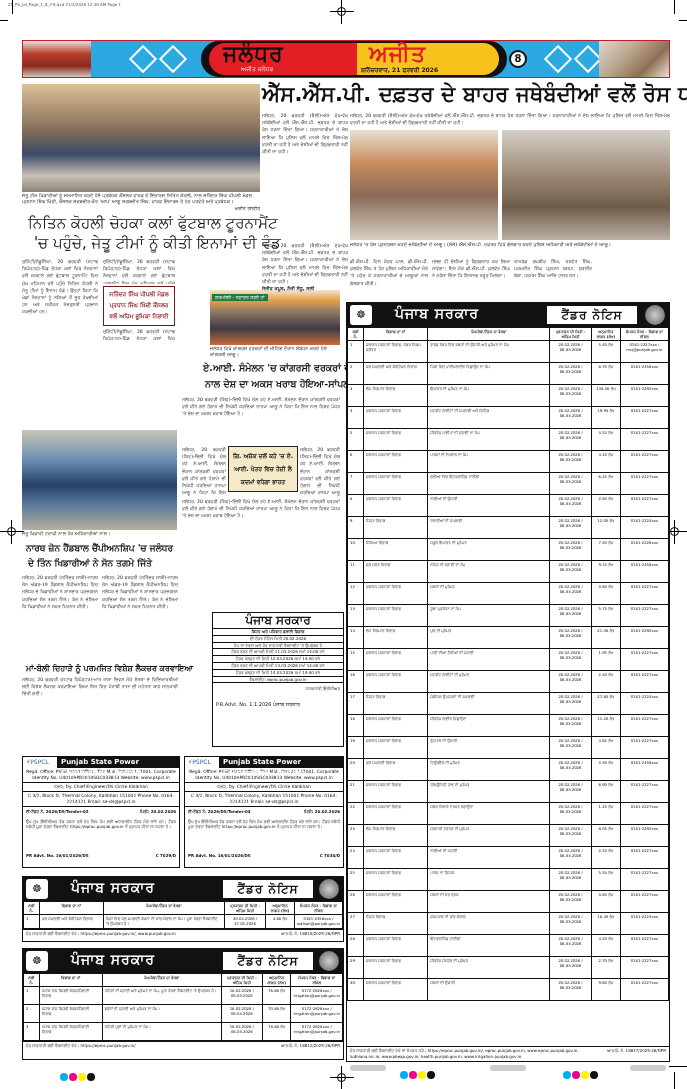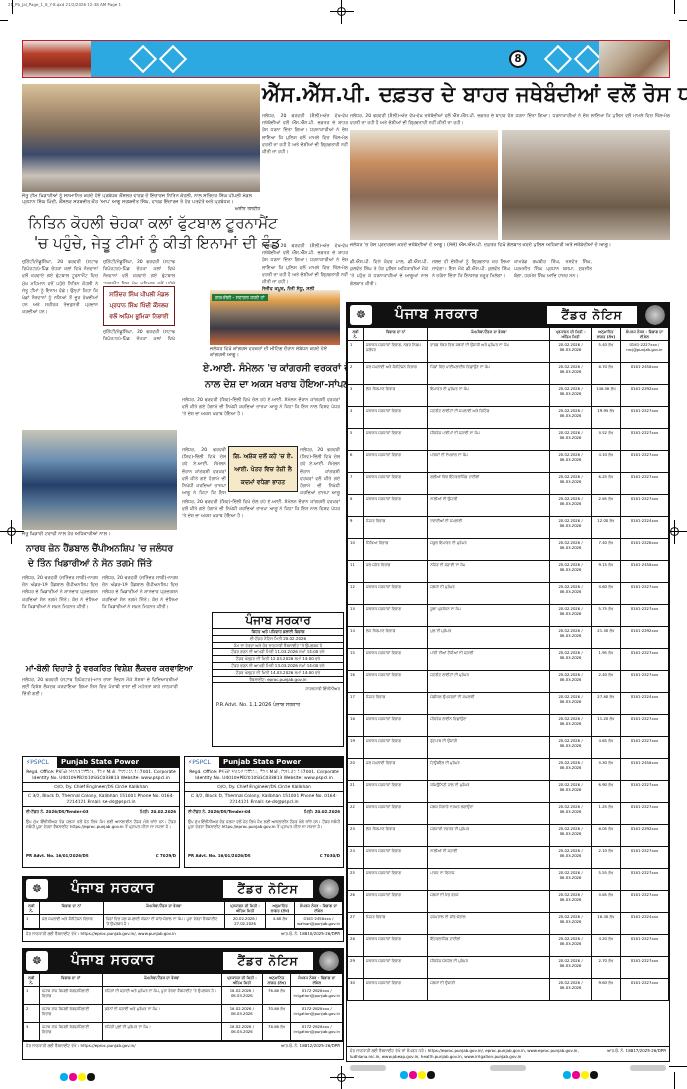--- a/index.html
+++ b/index.html
@@ -87,20 +87,28 @@
 <div class="abs croph" style="left:0;top:20px;width:8px;"></div>
 <div class="abs cropv" style="left:674px;top:0;height:14px;"></div>
 <div class="abs croph" style="left:679px;top:20px;width:8px;"></div>
 <div class="abs croph" style="left:669px;top:1066px;width:18px;"></div>
 <div class="abs cropv" style="left:674px;top:1072px;height:17px;"></div>
 
 <div class="abs masthead">
   <div class="abs mh-photo-l"></div>
   <div class="abs mh-diamond" style="left:110px;"></div>
   <div class="abs mh-diamond" style="left:140px;"></div>
+  <div class="abs mh-pill">
+    <div class="abs mh-red"></div>
+    <div class="abs mh-yellow"></div>
+    <div class="abs mh-title1">ਜਲੰਧਰ</div>
+    <div class="abs mh-title2">ਅਜੀਤ</div>
+    <div class="abs mh-sub">ਅਜੀਤ ਜਲੰਧਰ</div>
+    <div class="abs mh-date">ਸ਼ਨਿੱਚਰਵਾਰ, 21 ਫਰਵਰੀ 2026</div>
+  </div>
   <div class="abs mh-page">8</div>
   <div class="abs mh-diamond" style="left:525px;"></div>
   <div class="abs mh-diamond" style="left:555px;"></div>
   <div class="abs mh-photo-r"></div>
 </div>
 
 <div class="abs photo ph-crowd" style="left:22px;top:84px;width:238px;height:108px;"></div>
 <div class="abs caption" style="left:22px;top:193px;width:238px;height:13px;overflow:hidden;">ਜੇਤੂ ਟੀਮ ਖਿਡਾਰੀਆਂ ਨੂੰ ਸਨਮਾਨਿਤ ਕਰਦੇ ਹੋਏ ਪ੍ਰਬੰਧਕ ਕੌਂਸਲਰ ਵਾਰਡ ਦੇ ਇੰਚਾਰਜ ਨਿਤਿਨ ਕੋਹਲੀ, ਨਾਲ ਸਤਿੰਦਰ ਸਿੰਘ ਪੀਪਲੀ ਮੰਡਲ ਪ੍ਰਧਾਨ ਸਿੰਘ ਖਿੰਦੀ, ਕੌਂਸਲਰ ਸਰਬਜੀਤ ਕੌਰ 'ਆਪ' ਆਗੂ ਸਰਬਜੀਤ ਸਿੰਘ, ਵਾਰਡ ਇੰਚਾਰਜ ਤੇ ਹੋਰ ਪਤਵੰਤੇ ਅਤੇ ਪ੍ਰਬੰਧਕ।</div>
 <div class="abs caption credit" style="left:200px;top:206px;width:60px;">ਅਜੀਤ ਤਸਵੀਰ</div>
 <div class="abs head-l" style="left:28px;top:214px;">ਨਿਤਿਨ ਕੋਹਲੀ ਚੋਹਕਾ ਕਲਾਂ ਫੁੱਟਬਾਲ ਟੂਰਨਾਮੈਂਟ</div>
@@ -123,21 +131,21 @@
 <div class="abs body-text" style="left:300px;top:446px;width:40px;height:50px;">ਜਲੰਧਰ, 20 ਫਰਵਰੀ (ਸ਼ਿਵ)-ਦਿੱਲੀ ਵਿਖੇ ਚੱਲ ਰਹੇ ਏ.ਆਈ. ਸੰਮੇਲਨ ਦੌਰਾਨ ਕਾਂਗਰਸੀ ਵਰਕਰਾਂ ਵਲੋਂ ਕੀਤੇ ਗਏ ਹੰਗਾਮੇ ਦੀ ਨਿਖੇਧੀ ਕਰਦਿਆਂ ਭਾਜਪਾ ਆਗੂ ਨੇ ਕਿਹਾ ਕਿ ਇਸ ਨਾਲ ਵਿਸ਼ਵ ਪੱਧਰ 'ਤੇ ਦੇਸ਼ ਦਾ ਅਕਸ ਖਰਾਬ ਹੋਇਆ ਹੈ।</div>
 <div class="abs body-text" style="left:182px;top:498px;width:158px;height:110px;">ਜਲੰਧਰ, 20 ਫਰਵਰੀ (ਸ਼ਿਵ)-ਦਿੱਲੀ ਵਿਖੇ ਚੱਲ ਰਹੇ ਏ.ਆਈ. ਸੰਮੇਲਨ ਦੌਰਾਨ ਕਾਂਗਰਸੀ ਵਰਕਰਾਂ ਵਲੋਂ ਕੀਤੇ ਗਏ ਹੰਗਾਮੇ ਦੀ ਨਿਖੇਧੀ ਕਰਦਿਆਂ ਭਾਜਪਾ ਆਗੂ ਨੇ ਕਿਹਾ ਕਿ ਇਸ ਨਾਲ ਵਿਸ਼ਵ ਪੱਧਰ 'ਤੇ ਦੇਸ਼ ਦਾ ਅਕਸ ਖਰਾਬ ਹੋਇਆ ਹੈ।</div>
 
 <div class="abs photo ph-team" style="left:22px;top:430px;width:155px;height:100px;"></div>
 <div class="abs caption" style="left:22px;top:531px;width:155px;white-space:nowrap;overflow:hidden;">ਜੇਤੂ ਖਿਡਾਰੀ ਟਰਾਫੀ ਨਾਲ ਹੋਰ ਅਧਿਕਾਰੀਆਂ ਨਾਲ।</div>
 <div class="abs head-s" style="left:26px;top:542px;">ਨਾਰਥ ਜ਼ੋਨ ਹੈਂਡਬਾਲ ਚੈਂਪੀਅਨਸ਼ਿਪ 'ਚ ਜਲੰਧਰ</div>
 <div class="abs head-s" style="left:28px;top:557px;">ਦੇ ਤਿੰਨ ਖਿਡਾਰੀਆਂ ਨੇ ਸੋਨ ਤਗਮੇ ਜਿੱਤੇ</div>
 <div class="abs body-text" style="left:22px;top:574px;width:76px;height:78px;">ਜਲੰਧਰ, 20 ਫਰਵਰੀ (ਜਤਿੰਦਰ ਸਾਬੀ)-ਨਾਰਥ ਜ਼ੋਨ ਅੰਡਰ-19 ਹੈਂਡਬਾਲ ਚੈਂਪੀਅਨਸ਼ਿਪ ਵਿਚ ਜਲੰਧਰ ਦੇ ਖਿਡਾਰੀਆਂ ਨੇ ਸ਼ਾਨਦਾਰ ਪ੍ਰਦਰਸ਼ਨ ਕਰਦਿਆਂ ਸੋਨ ਤਗਮੇ ਜਿੱਤੇ। ਕੋਚ ਨੇ ਦੱਸਿਆ ਕਿ ਖਿਡਾਰੀਆਂ ਨੇ ਸਖ਼ਤ ਮਿਹਨਤ ਕੀਤੀ।</div>
 <div class="abs body-text" style="left:102px;top:574px;width:76px;height:78px;">ਜਲੰਧਰ, 20 ਫਰਵਰੀ (ਜਤਿੰਦਰ ਸਾਬੀ)-ਨਾਰਥ ਜ਼ੋਨ ਅੰਡਰ-19 ਹੈਂਡਬਾਲ ਚੈਂਪੀਅਨਸ਼ਿਪ ਵਿਚ ਜਲੰਧਰ ਦੇ ਖਿਡਾਰੀਆਂ ਨੇ ਸ਼ਾਨਦਾਰ ਪ੍ਰਦਰਸ਼ਨ ਕਰਦਿਆਂ ਸੋਨ ਤਗਮੇ ਜਿੱਤੇ। ਕੋਚ ਨੇ ਦੱਸਿਆ ਕਿ ਖਿਡਾਰੀਆਂ ਨੇ ਸਖ਼ਤ ਮਿਹਨਤ ਕੀਤੀ।</div>
 
-<div class="abs" style="left:26px;top:664px;font-size:8px;font-weight:bold;white-space:nowrap;">ਮਾਂ-ਬੋਲੀ ਦਿਹਾੜੇ ਨੂੰ ਵਰਕਰਿਤ ਵਿਸ਼ੇਸ਼ ਲੈਕਚਰ ਕਰਵਾਇਆ</div>
+<div class="abs" style="left:26px;top:664px;font-size:8px;font-weight:bold;white-space:nowrap;">ਮਾਂ-ਬੋਲੀ ਦਿਹਾੜੇ ਨੂੰ ਪਰਮਜਿਤ ਵਿਸ਼ੇਸ਼ ਲੈਕਚਰ ਕਰਵਾਇਆ</div>
 <div class="abs body-text" style="left:22px;top:676px;width:156px;height:68px;">ਜਲੰਧਰ, 20 ਫਰਵਰੀ (ਸਟਾਫ ਰਿਪੋਰਟਰ)-ਮਾਤ ਭਾਸ਼ਾ ਦਿਵਸ ਮੌਕੇ ਸੰਸਥਾ ਦੇ ਵਿਦਿਆਰਥੀਆਂ ਲਈ ਵਿਸ਼ੇਸ਼ ਲੈਕਚਰ ਕਰਵਾਇਆ ਗਿਆ ਜਿਸ ਵਿਚ ਪੰਜਾਬੀ ਭਾਸ਼ਾ ਦੀ ਮਹੱਤਤਾ ਬਾਰੇ ਜਾਣਕਾਰੀ ਦਿੱਤੀ ਗਈ।</div>
 
 <div class="abs notice" style="left:212px;top:612px;width:132px;height:135px;border-width:1px;">
   <div class="small-notice-title">ਪੰਜਾਬ ਸਰਕਾਰ</div>
   <div class="sn-line" style="font-weight:bold;">ਸਿਹਤ ਅਤੇ ਪਰਿਵਾਰ ਭਲਾਈ ਵਿਭਾਗ</div>
   <div class="sn-line">ਈ-ਟੈਂਡਰ ਨੋਟਿਸ ਮਿਤੀ 20.02.2026</div>
   <div class="sn-line">ਕੰਮ ਦਾ ਵੇਰਵਾ ਅਤੇ ਹੋਰ ਜਾਣਕਾਰੀ ਵੈੱਬਸਾਈਟ 'ਤੇ ਉਪਲਬਧ ਹੈ</div>
   <div class="sn-line">ਟੈਂਡਰ ਭਰਨ ਦੀ ਆਖਰੀ ਮਿਤੀ 11.03.2026 ਸਮਾਂ 14:00 ਵਜੇ</div>
   <div class="sn-line">ਟੈਂਡਰ ਖੋਲ੍ਹਣ ਦੀ ਮਿਤੀ 12.03.2026 ਸਮਾਂ 14:00 ਵਜੇ</div>
   <div class="sn-line">ਟੈਂਡਰ ਭਰਨ ਦੀ ਆਖਰੀ ਮਿਤੀ 13.03.2026 ਸਮਾਂ 14:00 ਵਜੇ</div>

